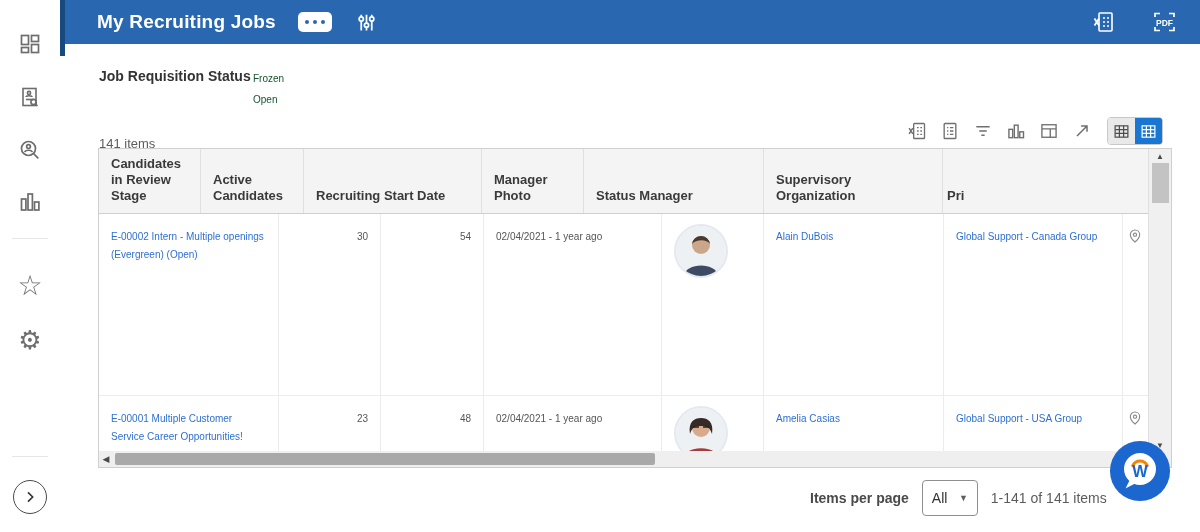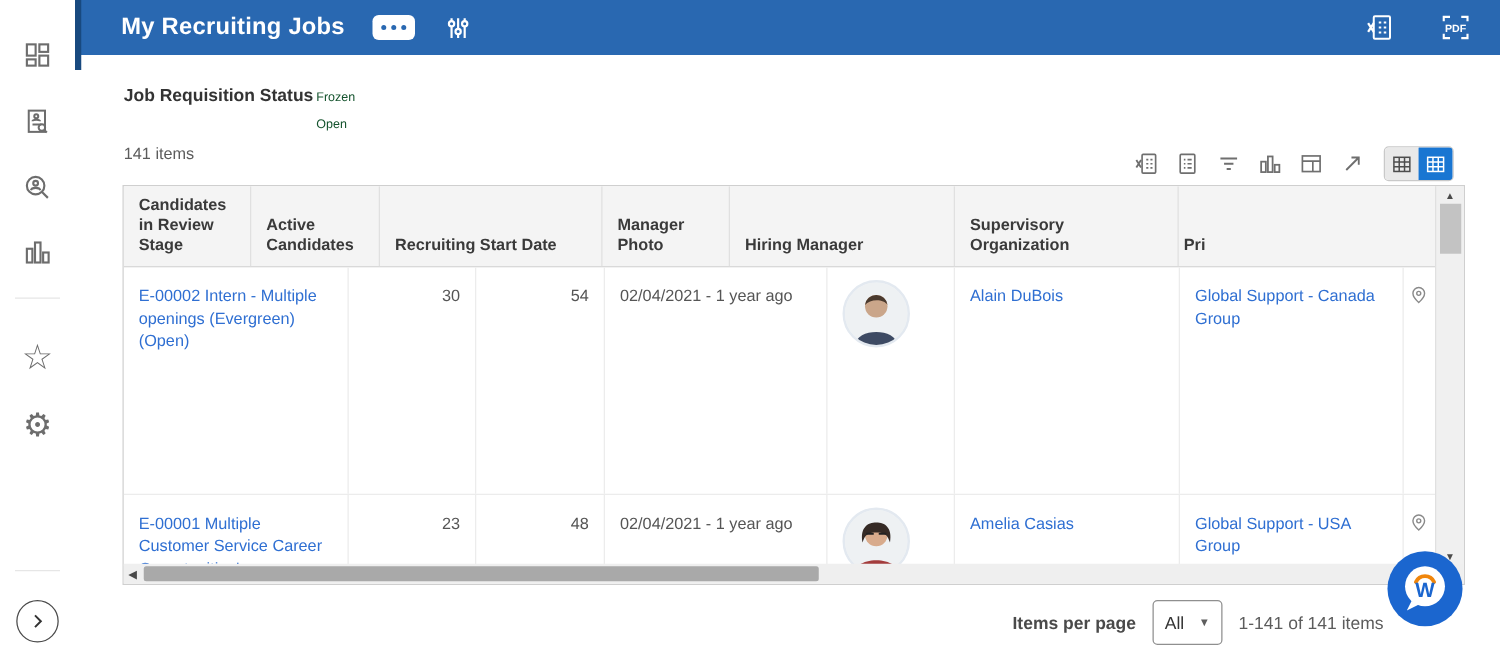--- a/index.html
+++ b/index.html
@@ -24,38 +24,38 @@
   .sliders-btn { margin-left:24px; cursor:pointer; display:flex; }
   .topbar-right { margin-left:auto; margin-right:22px; display:flex; gap:34px; align-items:center; }
   .topbar-right .tb-ic { cursor:pointer; display:flex; }
 
   
   .filter-row { position:absolute; left:99px; top:68px; display:flex; }
   .filter-label { font-size:14px; font-weight:bold; color:#333; width:154px; }
   .filter-values { font-size:10px; color:#14532d; line-height:21px; }
 
   
-  .items-count { position:absolute; left:99px; top:115px; font-size:13px; color:#5c5c5c; }
+  .items-count { position:absolute; left:99px; top:136px; font-size:13px; color:#5c5c5c; }
   .grid-toolbar { position:absolute; right:37px; top:117px; display:flex; align-items:center; gap:9px; }
   .gt-ic { color:#6f6f6f; display:flex; cursor:pointer; padding:2px; }
   .seg-group { display:flex; border:1px solid #c9c9c9; border-radius:4px; overflow:hidden; margin-left:4px; }
   .seg { width:27px; height:26px; display:flex; align-items:center; justify-content:center; cursor:pointer; }
   .seg.inactive { background:#e9e9e9; color:#555; }
   .seg.active { background:#1976d2; color:#fff; border:1px solid #1976d2; }
 
   
   .table { position:absolute; left:98px; top:148px; width:1074px; height:320px; border:1px solid #cfcfcf; background:#fff; }
   .table-main { position:absolute; left:0; top:0; width:1050px; height:304px; overflow:hidden; }
   .thead { display:flex; height:65px; background:#f4f4f4; border-bottom:1px solid #cfcfcf; }
   .th { display:flex; align-items:flex-end; padding:9px 12px; font-size:13px; font-weight:bold; color:#3a3a3a; border-right:1px solid #e0e0e0; line-height:16px; }
   .th.num { justify-content:flex-end; text-align:left; }
   .trow { display:flex; border-bottom:1px solid #ececec; background:#fff; }
   .trow.r1 { height:182px; }
   .trow.r2 { height:57px; overflow:hidden; }
-  .td { padding:14px 12px; font-size:13px; color:#555; border-right:1px solid #ececec; line-height:18px; overflow:hidden; }
+  .td { padding:14px 12px; font-size:10px; color:#555; border-right:1px solid #ececec; line-height:18px; overflow:hidden; }
   .td.num { text-align:right; }
   .link { color:#2f6fd2; cursor:pointer; text-decoration:none; }
   
   .c0{width:180px;} .c1{width:102px;} .c2{width:103px;} .c3{width:178px;}
   .c4{width:102px;} .c5{width:180px;} .c6{width:179px;} .c7{width:26px; border-right:none; padding:14px 4px;}
   .th.c7{padding:9px 4px;}
 
   
   .avatar { width:54px; height:54px; border-radius:50%; border:2px solid #e3e9f0; background:#f2f4f6; overflow:hidden; position:relative; margin-top:-4px; }
   .avatar svg { display:block; }
@@ -226,21 +226,21 @@
   </div>
 
   <section class="table">
     <div class="table-main">
 
       <div class="thead">
         <div class="th c1 num">Candidates in Review Stage</div>
         <div class="th c2 num">Active Candidates</div>
         <div class="th c3">Recruiting Start Date</div>
         <div class="th c4">Manager Photo</div>
-        <div class="th c5">Hiring Manager</div>
+        <div class="th c5">Status Manager</div>
         <div class="th c6">Supervisory Organization</div>
         <div class="th c7">Pri</div>
       </div>
 
       <div class="trow r1">
         <div class="td c0">
           <a class="link">E-00002 Intern - Multiple openings (Evergreen) (Open)</a>
         </div>
         <div class="td c1 num">30</div>
         <div class="td c2 num">54</div>

